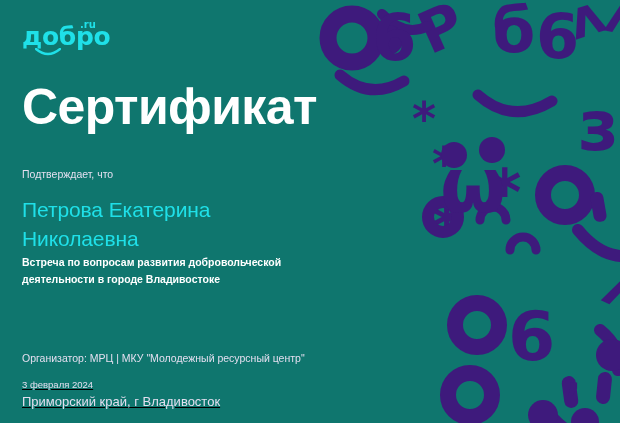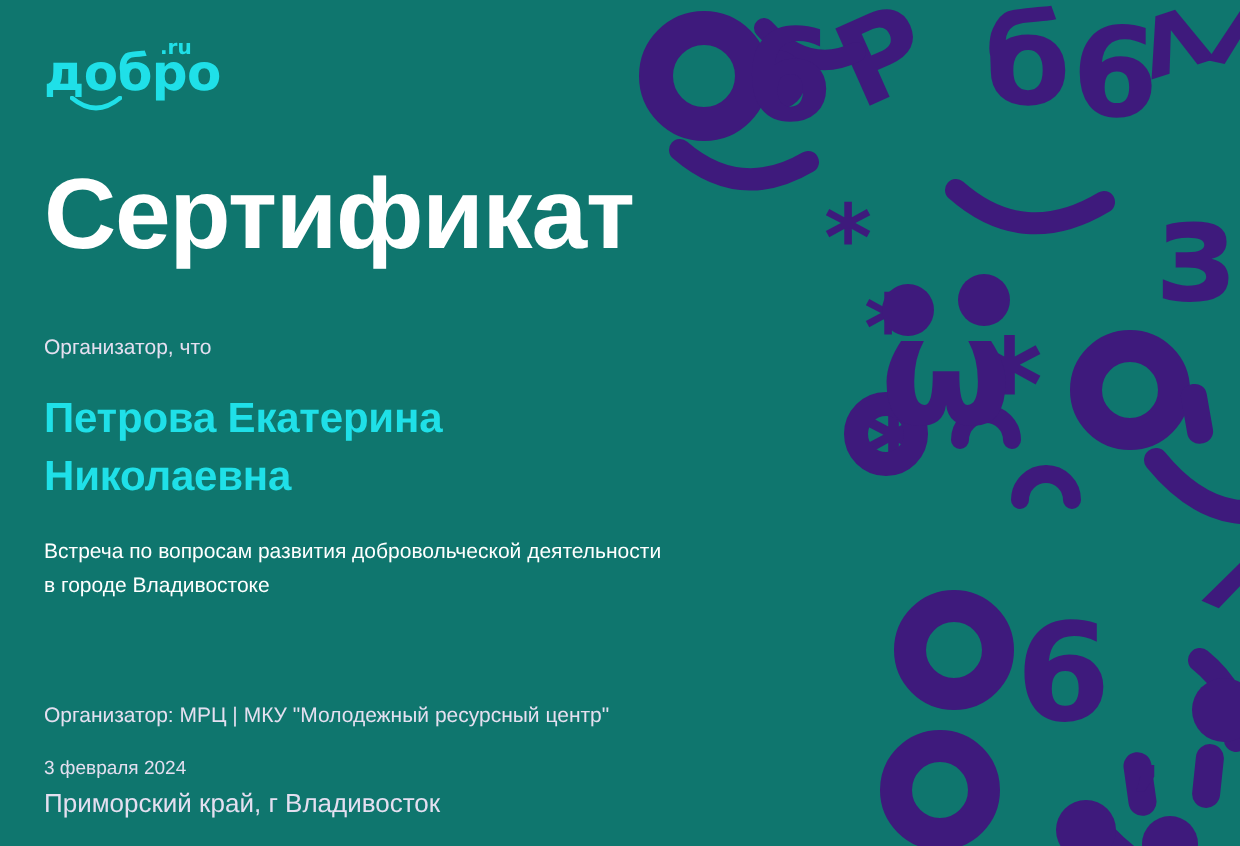--- a/index.html
+++ b/index.html
@@ -107,50 +107,50 @@
     color: #e4dff0;
     font-weight: normal;
     line-height: 1.35;
   }
 
   #confirm-label { margin-top: 27px; }
 
   #recipient-name {
     margin-top: 14px;
     font-size: 21px;
-    font-weight: bold;
+    font-weight: normal;
     color: #1fe0e8;
     line-height: 1.42;
     max-width: 300px;
     letter-spacing: -0.1px;
   }
 
   #participation-label { margin-top: 16px; }
 
   #event-title {
-    margin-top: 14px;
     font-size: 10.5px;
-    font-weight: normal;
+    font-weight: bold;
     color: #ffffff;
     line-height: 1.55;
     max-width: 310px;
   }
 
   #organizer {
     position: absolute;
     left: 22px;
     top: 352px;
     font-size: 10.5px;
     color: #e4dff0;
   }
 
   #footer {
     position: absolute;
     left: 22px;
     top: 378px;
+    text-decoration: underline;
   }
   #footer-date {
     font-size: 9.5px;
     color: #e4dff0;
     line-height: 1.5;
   }
   #footer-region {
     font-size: 13px;
     color: #e4dff0;
     line-height: 1.5;
@@ -229,21 +229,21 @@
       <span id="logo-tld">.ru</span>
       <span id="logo-smile">
         <svg viewBox="0 0 26 8" xmlns="http://www.w3.org/2000/svg" aria-hidden="true">
           <path d="M1 1 q12 10 24 0" fill="none" stroke="#1fe0e8" stroke-width="2.3" stroke-linecap="round"></path>
         </svg>
       </span>
     </div>
 
     <h1 id="title">Сертификат</h1>
 
-    <div id="confirm-label" class="small-label">Организатор, что</div>
+    <div id="confirm-label" class="small-label">Подтверждает, что</div>
 
     <div id="recipient-name">Петрова Екатерина Николаевна</div>
 
 
     <div id="event-title">Встреча по вопросам развития добровольческой деятельности в городе Владивостоке</div>
 
     <div id="organizer">Организатор: МРЦ | МКУ "Молодежный ресурсный центр"</div>
 
     <div id="footer">
       <div id="footer-date">3 февраля 2024</div>

